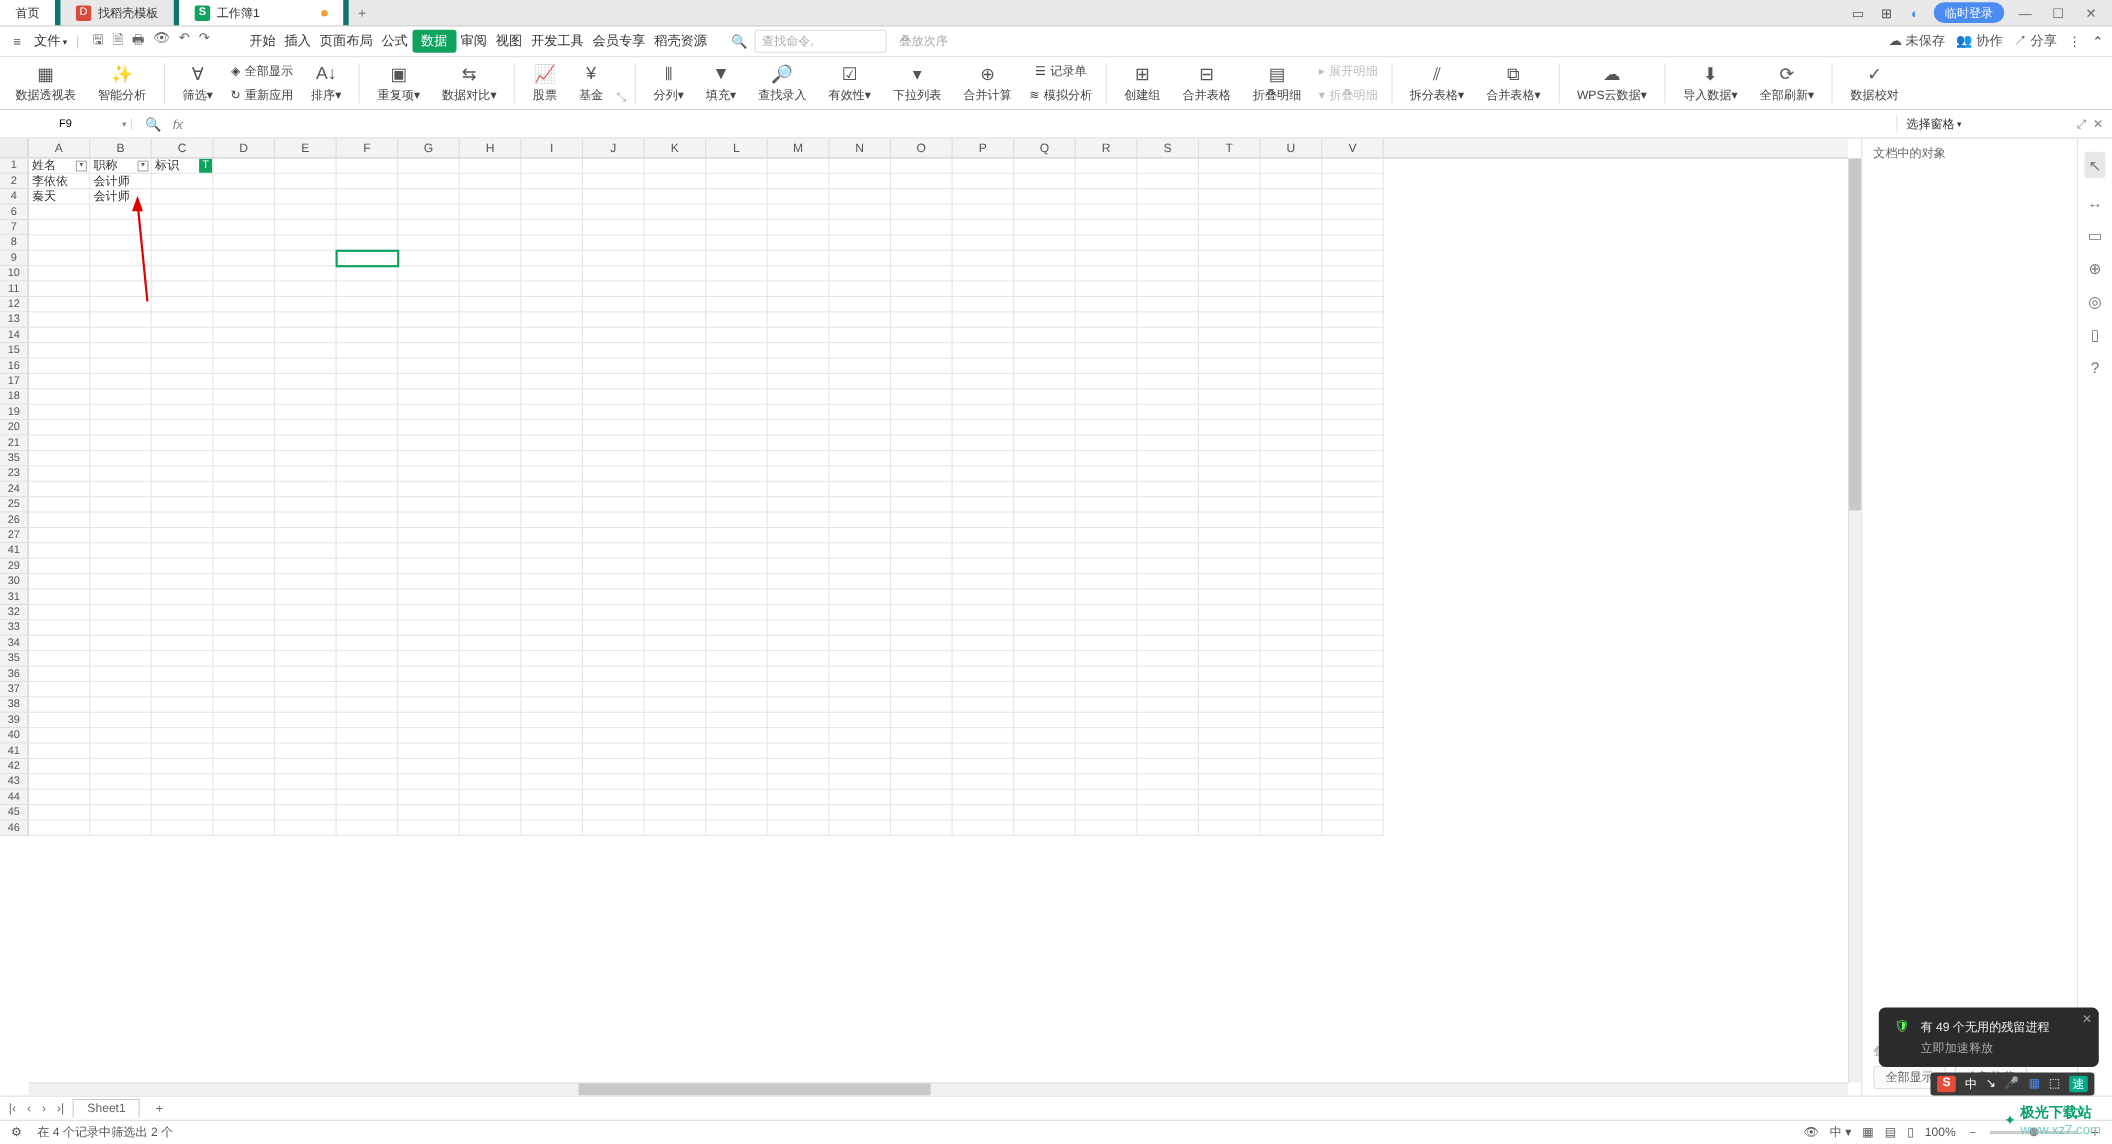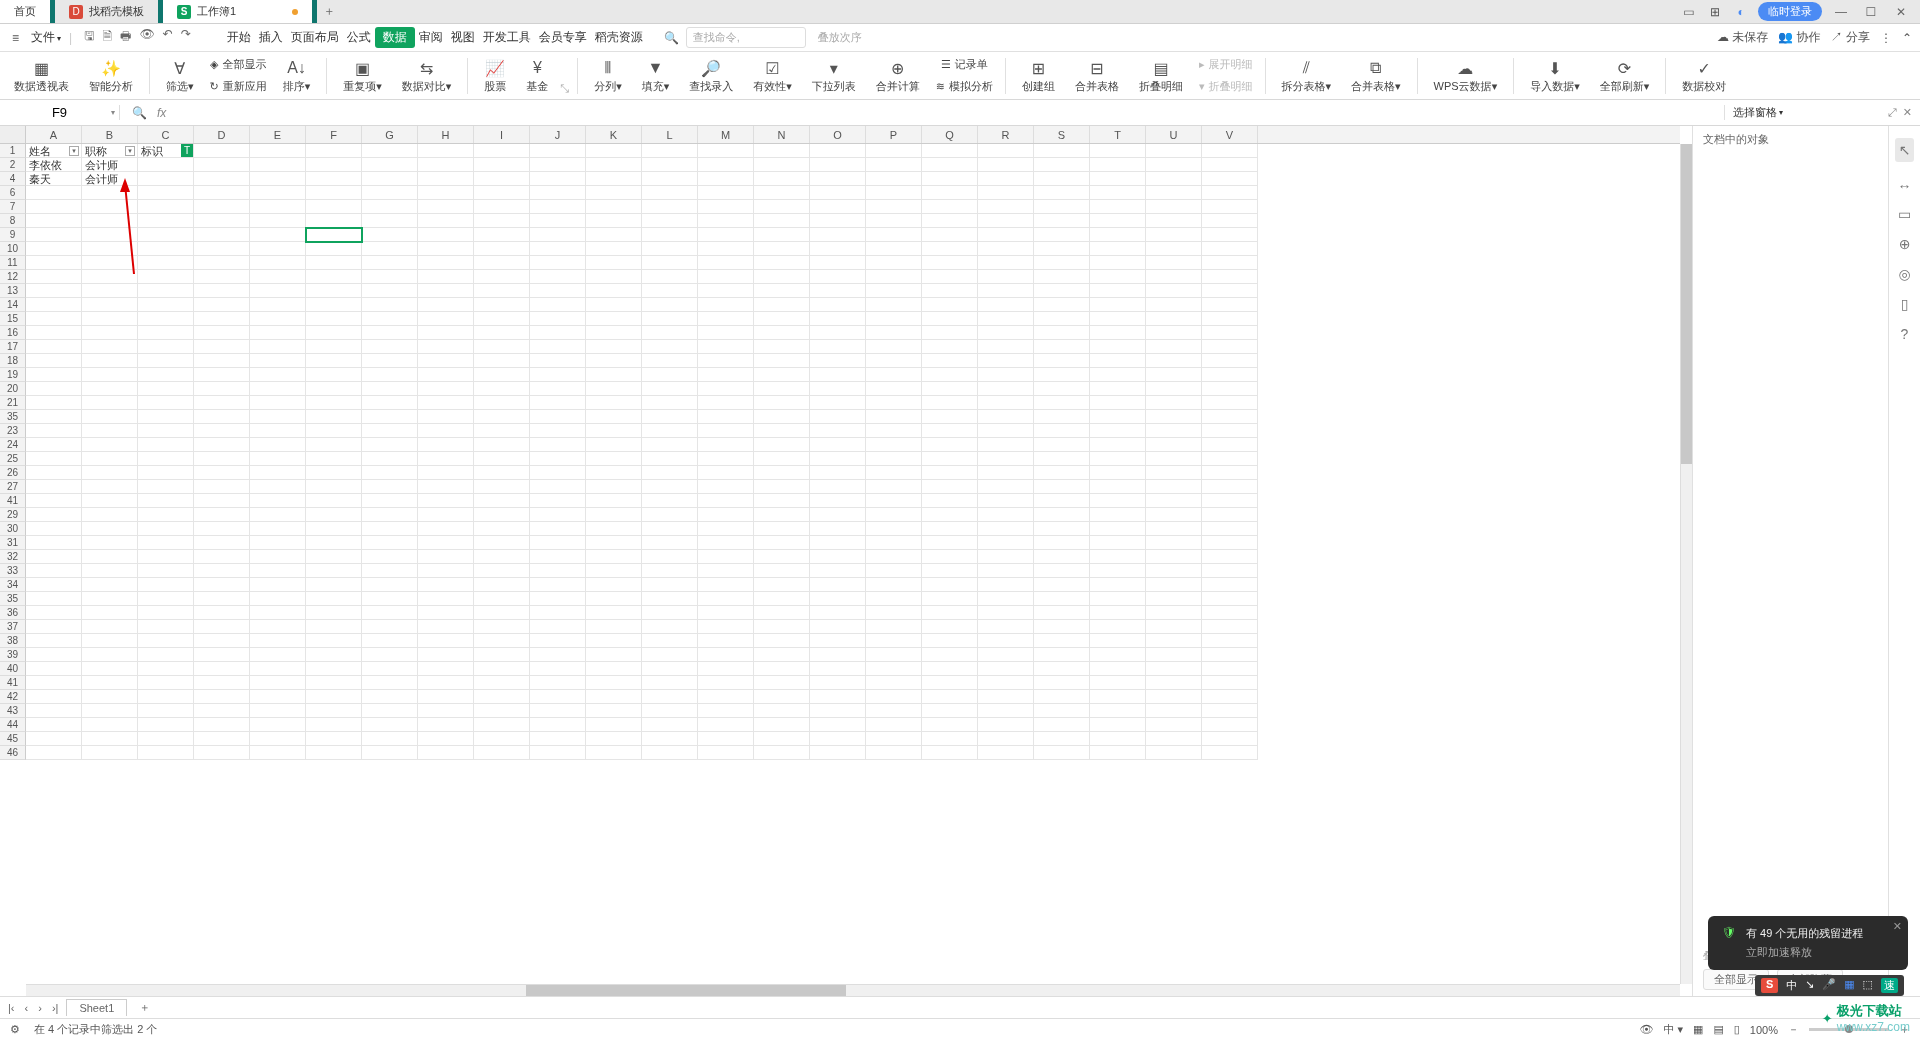--- a/index.html
+++ b/index.html
@@ -30,21 +30,21 @@
 .ribbon{height:48px;border-bottom:1px solid #d8d8d8;display:flex;align-items:center;padding:0 6px;gap:4px;font-size:11px}
 .rbtn{display:flex;flex-direction:column;align-items:center;justify-content:center;padding:0 8px;cursor:pointer;min-width:38px;height:44px;color:#444}
 .rbtn .ico{height:22px;display:flex;align-items:center;justify-content:center;font-size:16px;color:#555}
 .rbtn .lbl{font-size:11px;white-space:nowrap}
 .rbtn.small{flex-direction:row;height:20px;min-width:auto;gap:4px;padding:0 4px}
 .rgroup{display:flex;flex-direction:column;gap:2px}
 .rsep{width:1px;height:36px;background:#e0e0e0;margin:0 4px}
 .drop-caret{font-size:8px;margin-left:2px}
 .cellref-bar{height:26px;display:flex;align-items:center;border-bottom:1px solid #d8d8d8}
 .namebox{width:120px;border-right:1px solid #ddd;display:flex;align-items:center;justify-content:center;font-size:11px;position:relative}
-.namebox input{border:none;text-align:center;width:70px;font-size:13px;outline:none}
+.namebox input{border:none;text-align:center;width:70px;font-size:10px;outline:none}
 .namebox .dd{position:absolute;right:4px;font-size:8px;color:#888}
 .fx-area{display:flex;align-items:center;gap:10px;padding:0 12px;color:#888;flex:1}
 .fx-area .ico{cursor:pointer}
 .side-panel-title{margin-left:auto;width:196px;padding:0 8px;border-left:1px solid #e0e0e0;display:flex;align-items:center;font-size:11px;color:#333}
 .side-panel-title .pin{margin-left:auto;margin-right:6px;cursor:pointer;color:#888}
 .side-panel-title .close{cursor:pointer;color:#888}
 .workspace{display:flex;height:calc(100vh - 24px - 28px - 48px - 26px - 22px - 22px)}
 .sheet-area{flex:1;position:relative;overflow:hidden}
 .side-panel{width:196px;border-left:1px solid #e0e0e0;display:flex;flex-direction:column;font-size:11px;color:#666;padding:6px 10px}
 .side-tools{width:32px;border-left:1px solid #e0e0e0;display:flex;flex-direction:column;align-items:center;gap:14px;padding-top:12px;color:#777}

